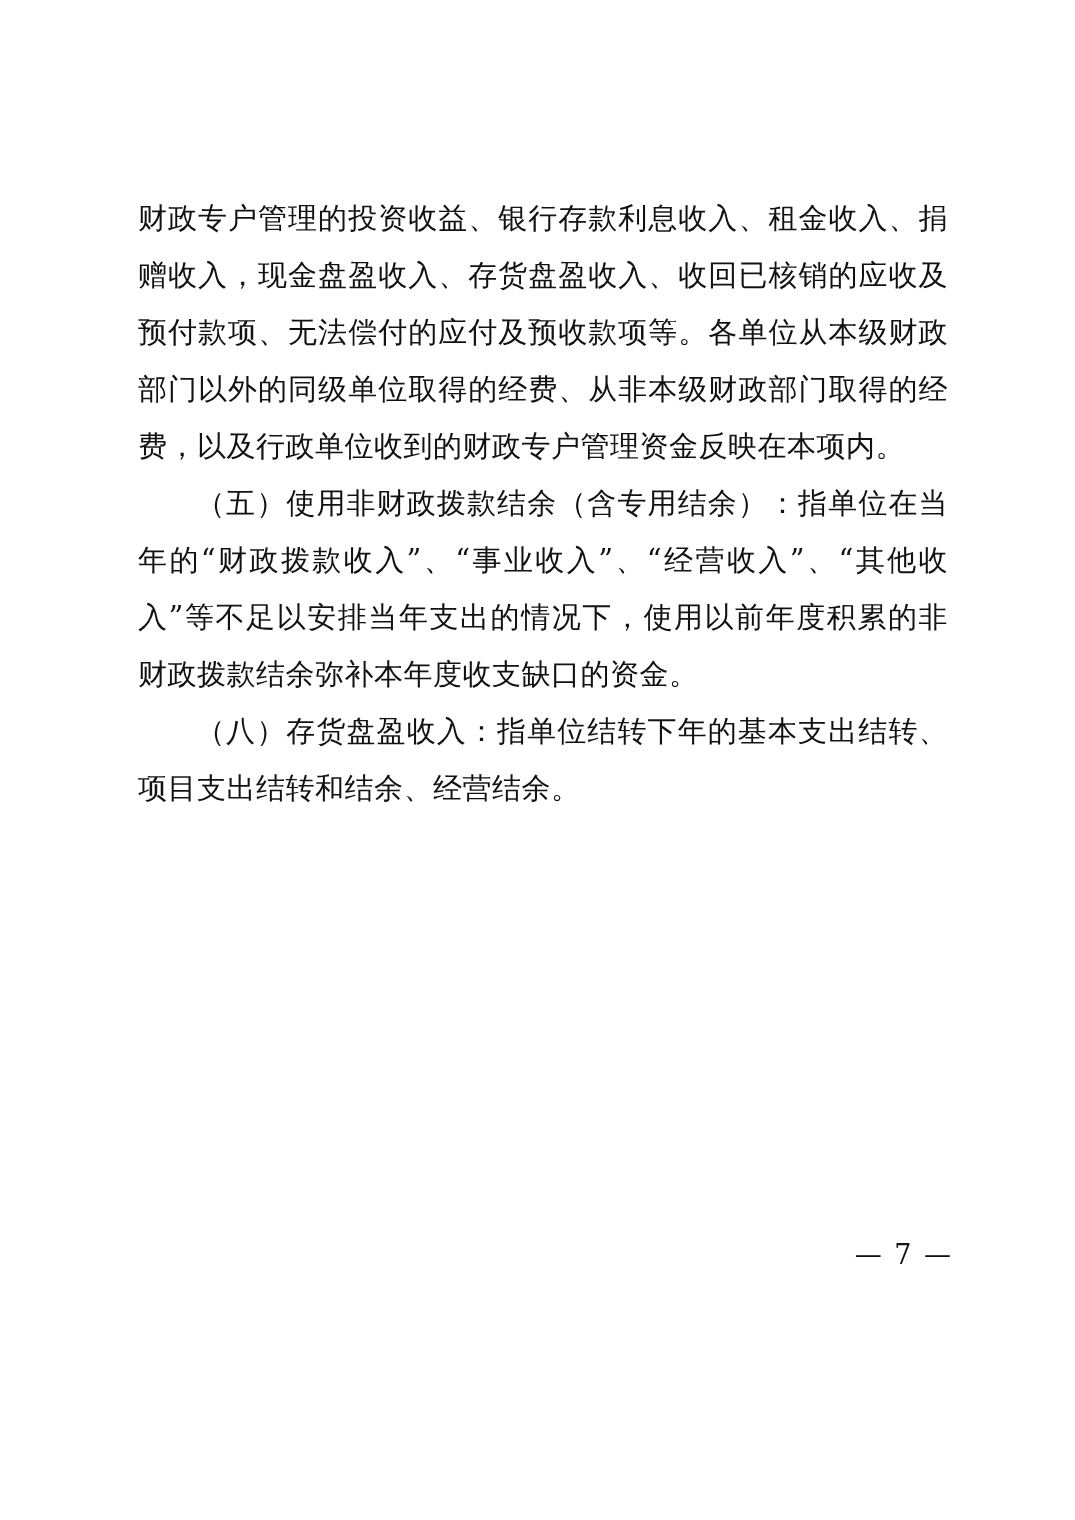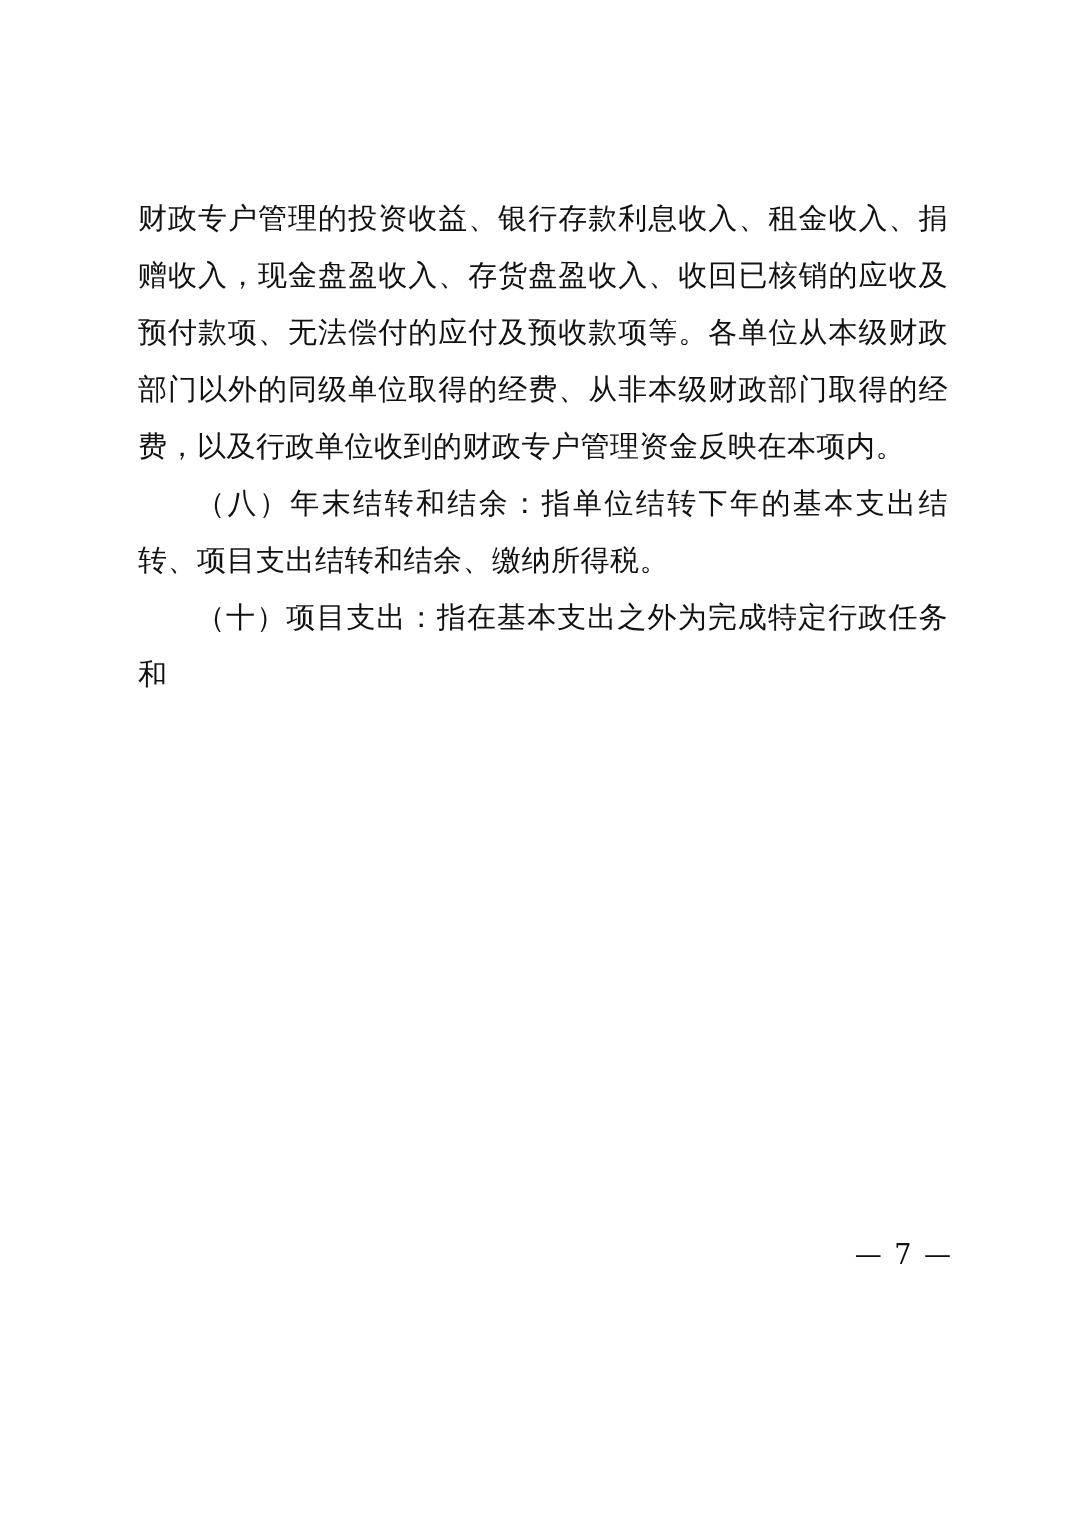--- a/index.html
+++ b/index.html
@@ -49,17 +49,17 @@
     color: #111111;
     letter-spacing: 2px;
   }
 </style>
 </head>
 <body>
 
 <div class="page">
   <div class="content">
     <p class="para">财政专户管理的投资收益、银行存款利息收入、租金收入、捐赠收入，现金盘盈收入、存货盘盈收入、收回已核销的应收及预付款项、无法偿付的应付及预收款项等。各单位从本级财政部门以外的同级单位取得的经费、从非本级财政部门取得的经费，以及行政单位收到的财政专户管理资金反映在本项内。</p>
-    <p class="para indent">（八）年末结转和结余：指单位结转下年的基本支出结转、项目支出结转和结余、缴纳所得税。</p>
-    <p class="para indent">（十）项目支出：指在基本支出之外为完成特定行政任务和</p>
+    <p class="para indent">（五）使用非财政拨款结余（含专用结余）：指单位在当年的“财政拨款收入”、“事业收入”、“经营收入”、“其他收入”等不足以安排当年支出的情况下，使用以前年度积累的非财政拨款结余弥补本年度收支缺口的资金。</p>
+    <p class="para indent">（八）存货盘盈收入：指单位结转下年的基本支出结转、项目支出结转和结余、经营结余。</p>
   </div>
   <div class="page-number">— 7 —</div>
 </div>
 
 </body></html>

